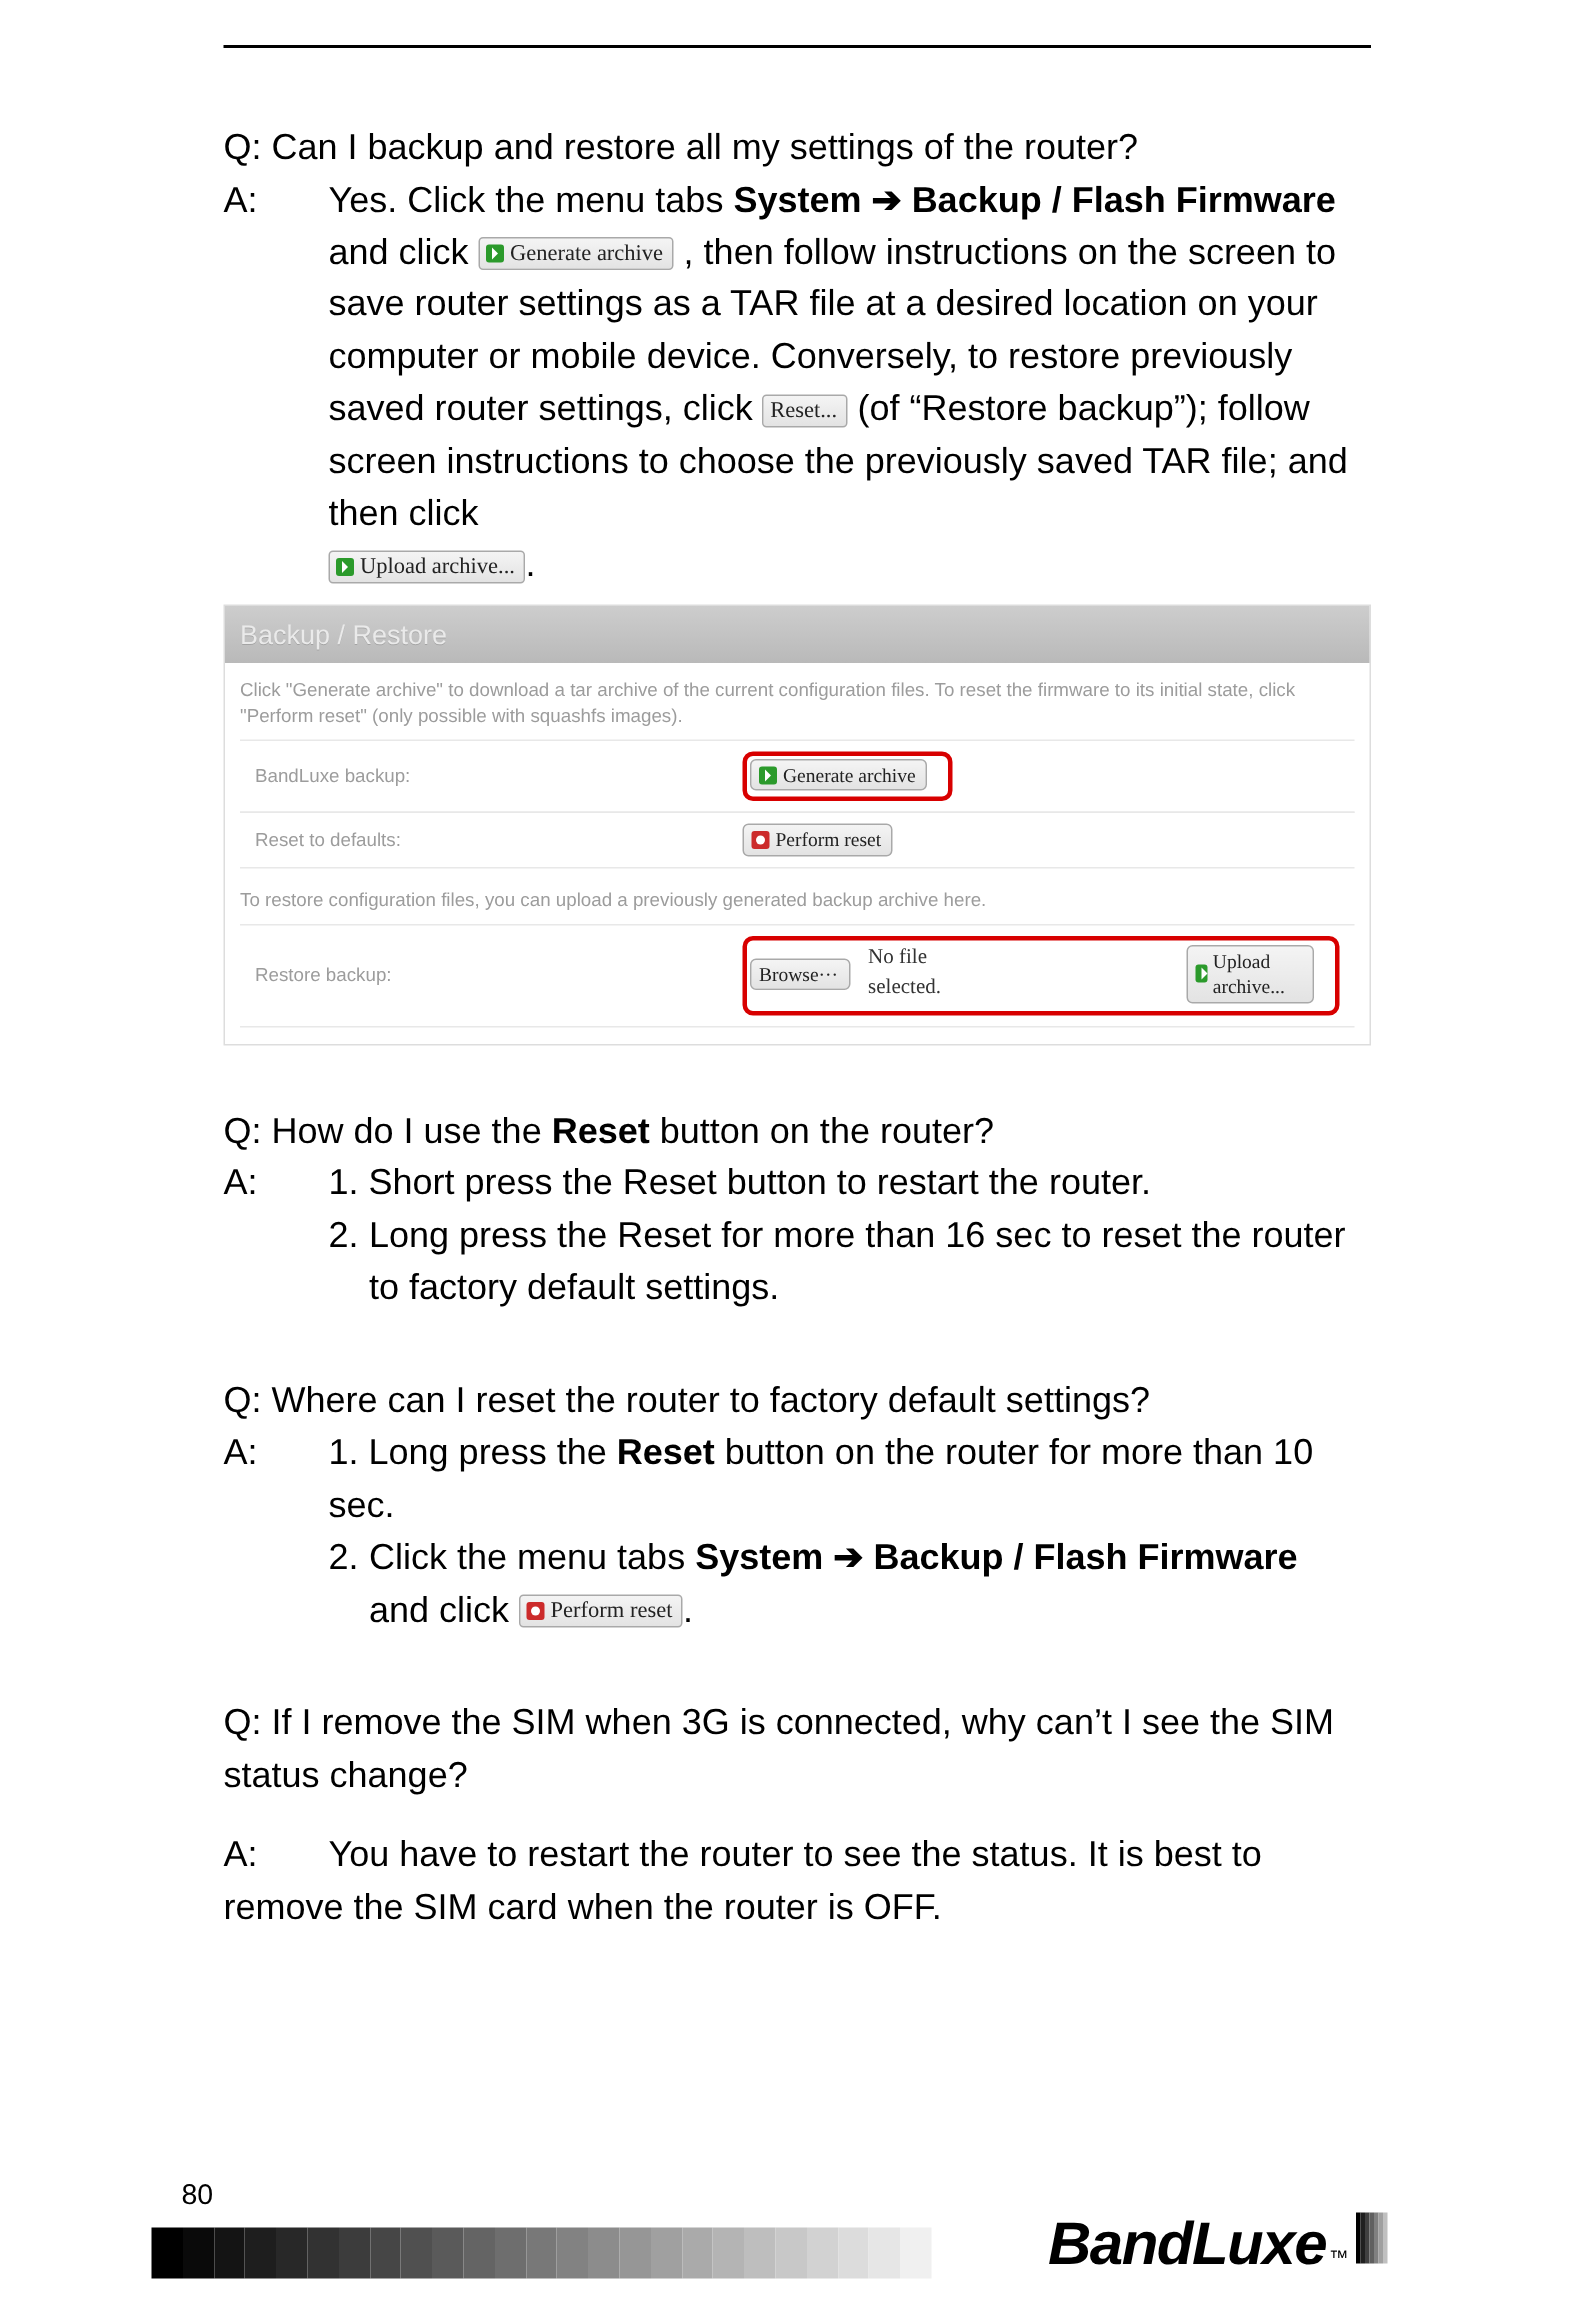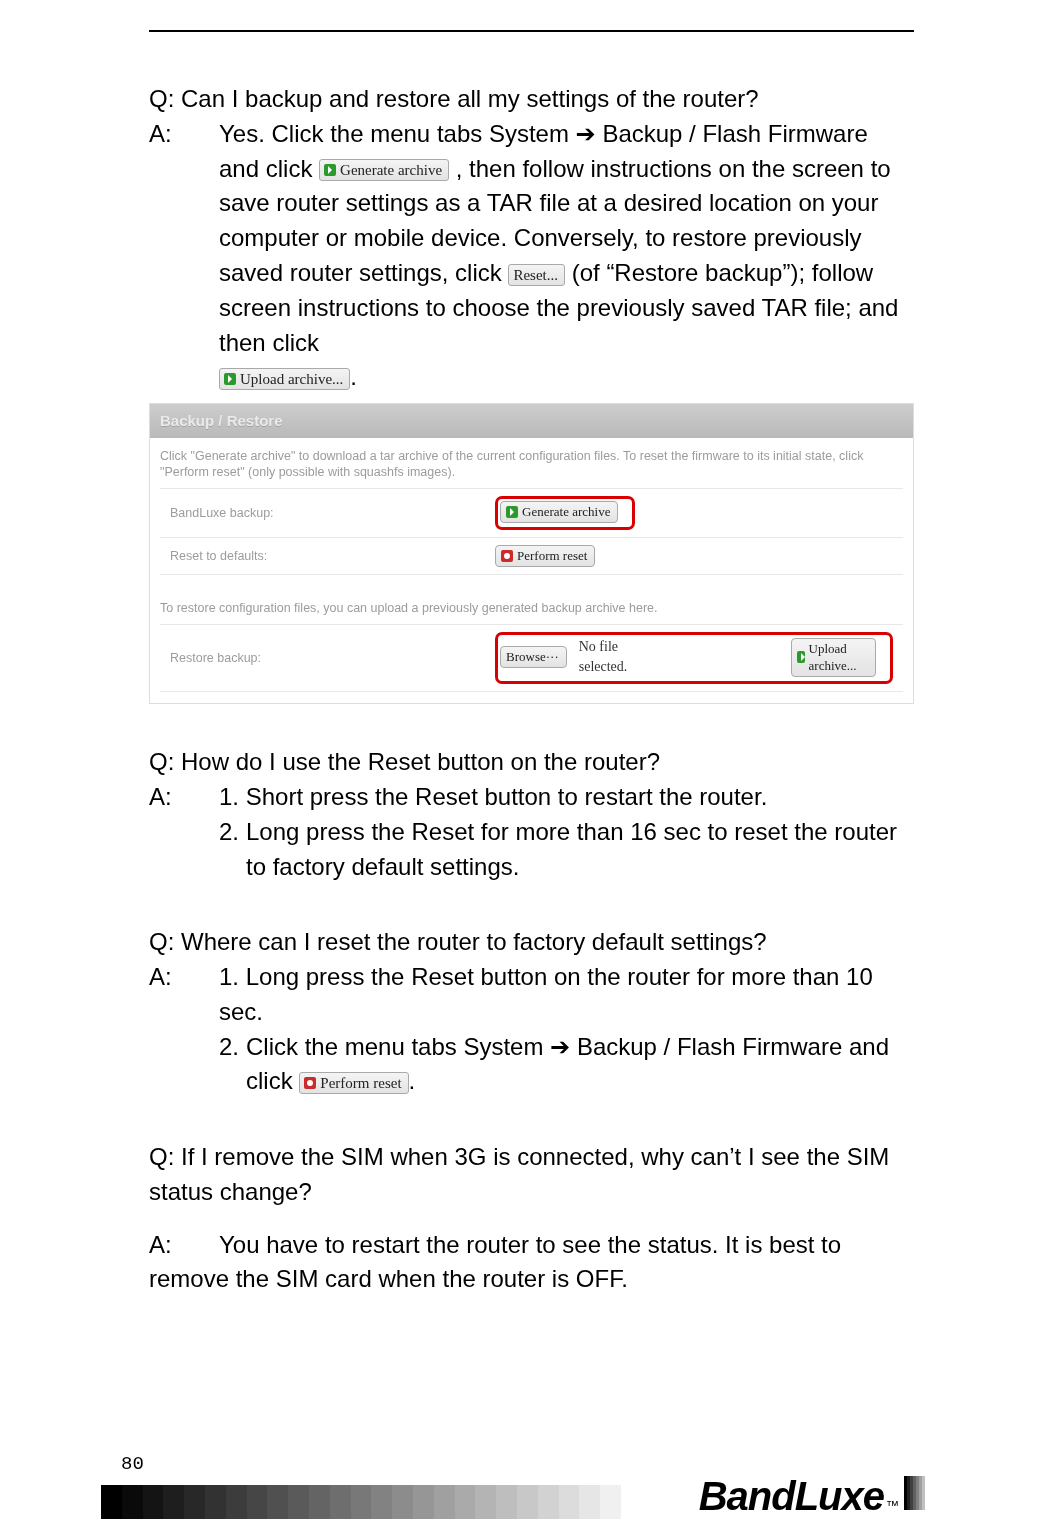--- a/index.html
+++ b/index.html
@@ -87,23 +87,23 @@
   .panel {
     margin-top: 8px;
     border: 1px solid #ddd;
     font-size: 12.5px;
     color: #888;
     font-family: Arial, Helvetica, sans-serif;
   }
   .panel-title {
     background: linear-gradient(#cdcdcd, #b9b9b9);
     color: #eaeaea;
-    font-size: 15px;
+    font-size: 18px;
     padding: 6px 10px;
-    font-weight: bold;
+    font-weight: normal;
     text-shadow: 0 1px 0 rgba(0,0,0,0.15);
   }
   .panel-body {
     padding: 8px 10px 12px 10px;
   }
   .panel-desc {
     margin: 2px 0 8px 0;
     line-height: 1.3;
     color: #9c9c9c;
   }
@@ -142,34 +142,33 @@
     color: #222;
     margin-right: 6px;
   }
   .file-lbl {
     font-family: "Times New Roman", serif;
     font-size: 14px;
     color: #333;
     margin: 0 30px 0 6px;
   }
   .sec-divider {
-    margin-top: 20px;
+    margin-top: 8px;
     padding-top: 6px;
   }
   
   .footer {
     position: absolute;
     left: 0;
     right: 0;
     bottom: 18px;
   }
   .pgnum {
     font-size: 19px;
     padding-left: 20px;
-    font-family: Liberation Mono, monospace;
   }
   .brandbar {
     display: flex;
     margin-top: 10px;
     align-items: center;
   }
   .gradbar {
     display: flex;
     width: 520px;
     height: 34px;
@@ -197,21 +196,21 @@
     margin-left: 2px;
     vertical-align: super;
   }
   .brand-grad {
     height: 34px;
     width: 22px;
     margin-left: 6px;
     display: flex;
   }
   .brand-grad div { width: 3px; height: 100%; }
-  b { font-weight: normal; margin-top: 40px; }
+  b { font-weight: bold; margin-top: 40px; }
 </style>
 </head>
 <body>
 
 <div class="page">
   <hr class="top-hr">
 
   <div class="content">
 
     

